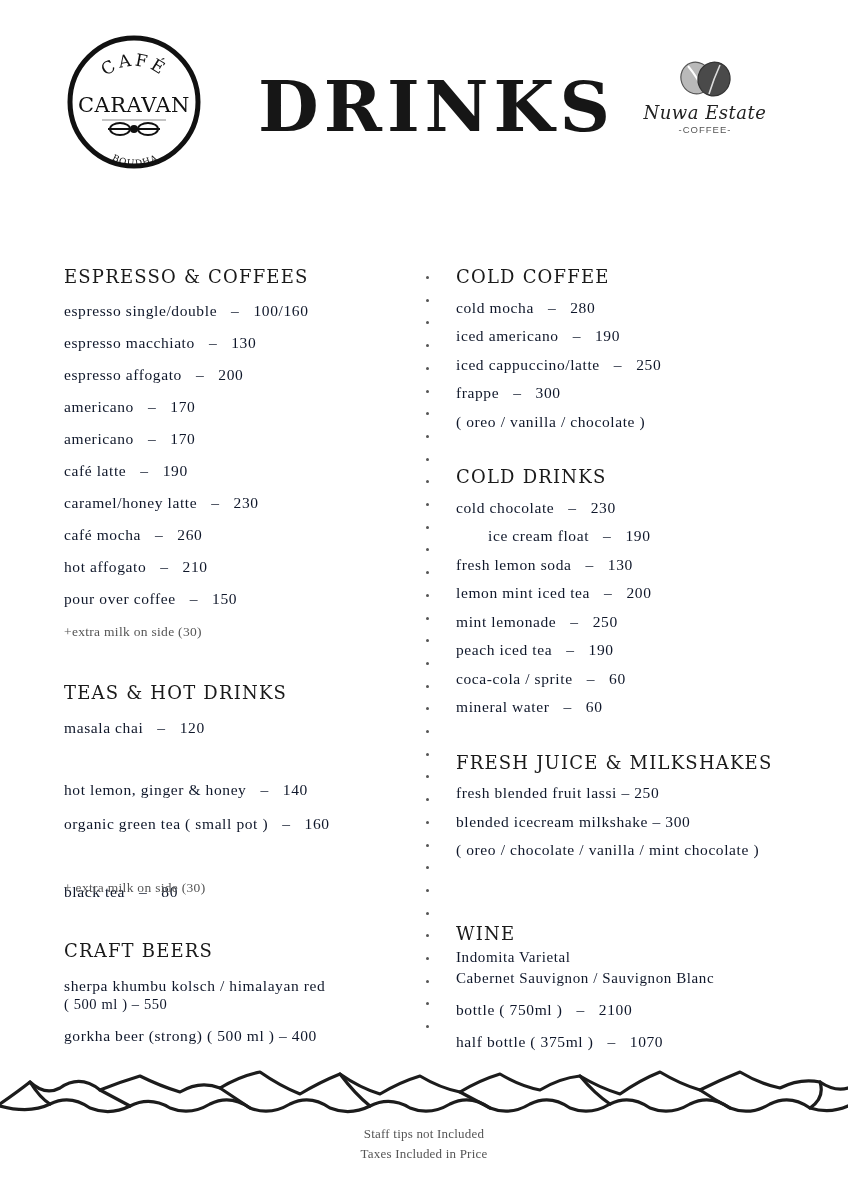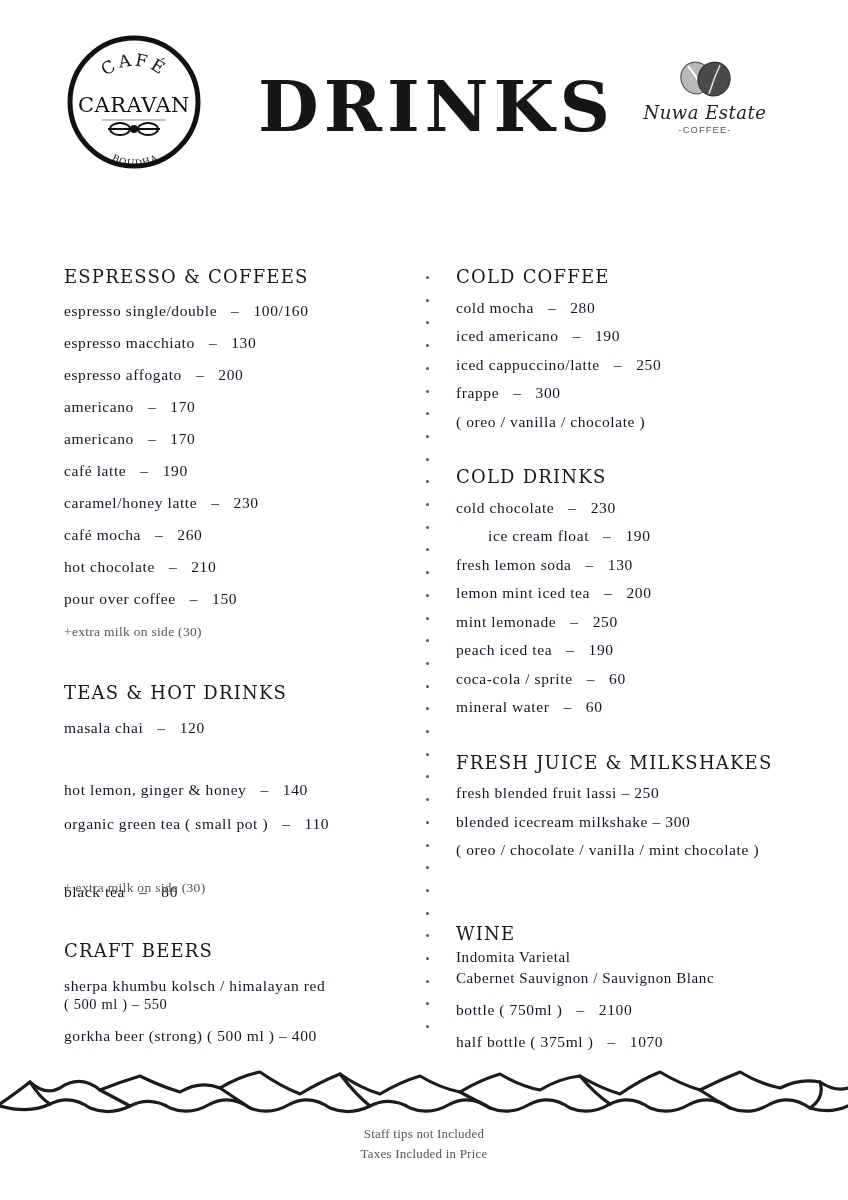--- a/index.html
+++ b/index.html
@@ -88,30 +88,30 @@
   <div class="section" style="top:0;">
     <div class="section-title">ESPRESSO &amp; COFFEES</div>
     <div class="item" style="top:37px;"><span> espresso single/double</span><span class="dash">–</span><span>100/160</span></div>
     <div class="item" style="top:69px;"><span>espresso macchiato</span><span class="dash">–</span><span>130</span></div>
     <div class="item" style="top:101px;"><span>espresso affogato</span><span class="dash">–</span><span>200</span></div>
     <div class="item" style="top:133px;"><span>americano</span><span class="dash">–</span><span>170</span></div>
     <div class="item" style="top:165px;"><span>americano</span><span class="dash">–</span><span>170</span></div>
     <div class="item" style="top:197px;"><span>café latte</span><span class="dash">–</span><span>190</span></div>
     <div class="item" style="top:229px;"><span>caramel/honey latte</span><span class="dash">–</span><span>230</span></div>
     <div class="item" style="top:261px;"><span>café mocha</span><span class="dash">–</span><span>260</span></div>
-    <div class="item" style="top:293px;"><span>hot chocolate</span><span class="dash">–</span><span>210</span></div>
+    <div class="item" style="top:293px;"><span>hot affogato</span><span class="dash">–</span><span>210</span></div>
     <div class="item" style="top:325px;"><span>pour over coffee</span><span class="dash">–</span><span>150</span></div>
     <div class="note" style="top:360px;">+extra milk on side   (30)</div>
   </div>
 
   <div class="section" style="top:416px;">
     <div class="section-title">TEAS &amp; HOT DRINKS</div>
     <div class="item" style="top:38px;"><span>masala chai</span><span class="dash">–</span><span>120</span></div>
     <div class="item" style="top:88px;margin-top:12px;"><span>hot lemon, ginger &amp; honey</span><span class="dash">–</span><span>140</span></div>
-    <div class="item" style="top:134px;"><span>organic green tea ( small pot )</span><span class="dash">–</span><span>110</span></div>
+    <div class="item" style="top:134px;"><span>organic green tea ( small pot )</span><span class="dash">–</span><span>160</span></div>
     <div class="item" style="top:166px;margin-top:36px;"><span>black tea</span><span class="dash">–</span><span>80</span></div>
     <div class="note" style="top:200px;">+ extra milk on side (30)</div>
   </div>
 
   <div class="section" style="top:674px;">
     <div class="section-title">CRAFT BEERS</div>
     <div class="item" style="top:38px;"> sherpa khumbu kolsch / himalayan red</div>
     <div class="item" style="top:56px; font-size:14.5px;">( 500 ml ) – 550</div>
     <div class="item" style="top:88px;"> gorkha beer (strong) ( 500 ml ) – 400</div>
   </div>

